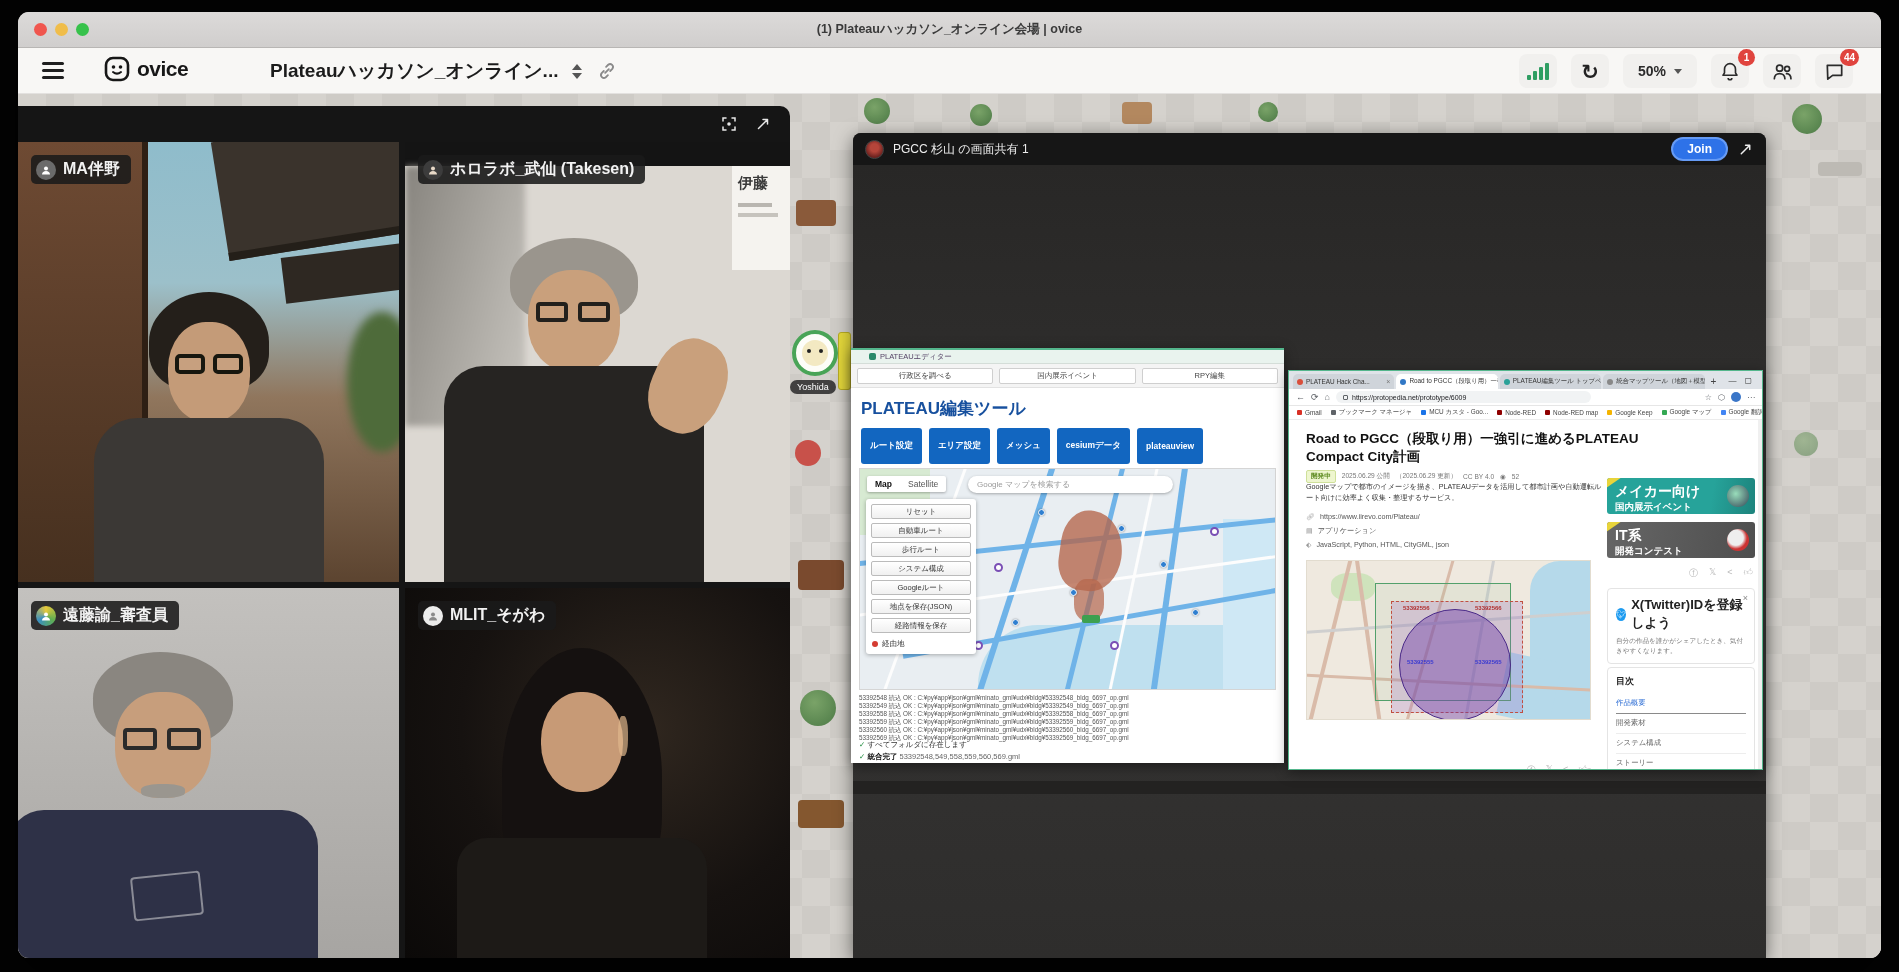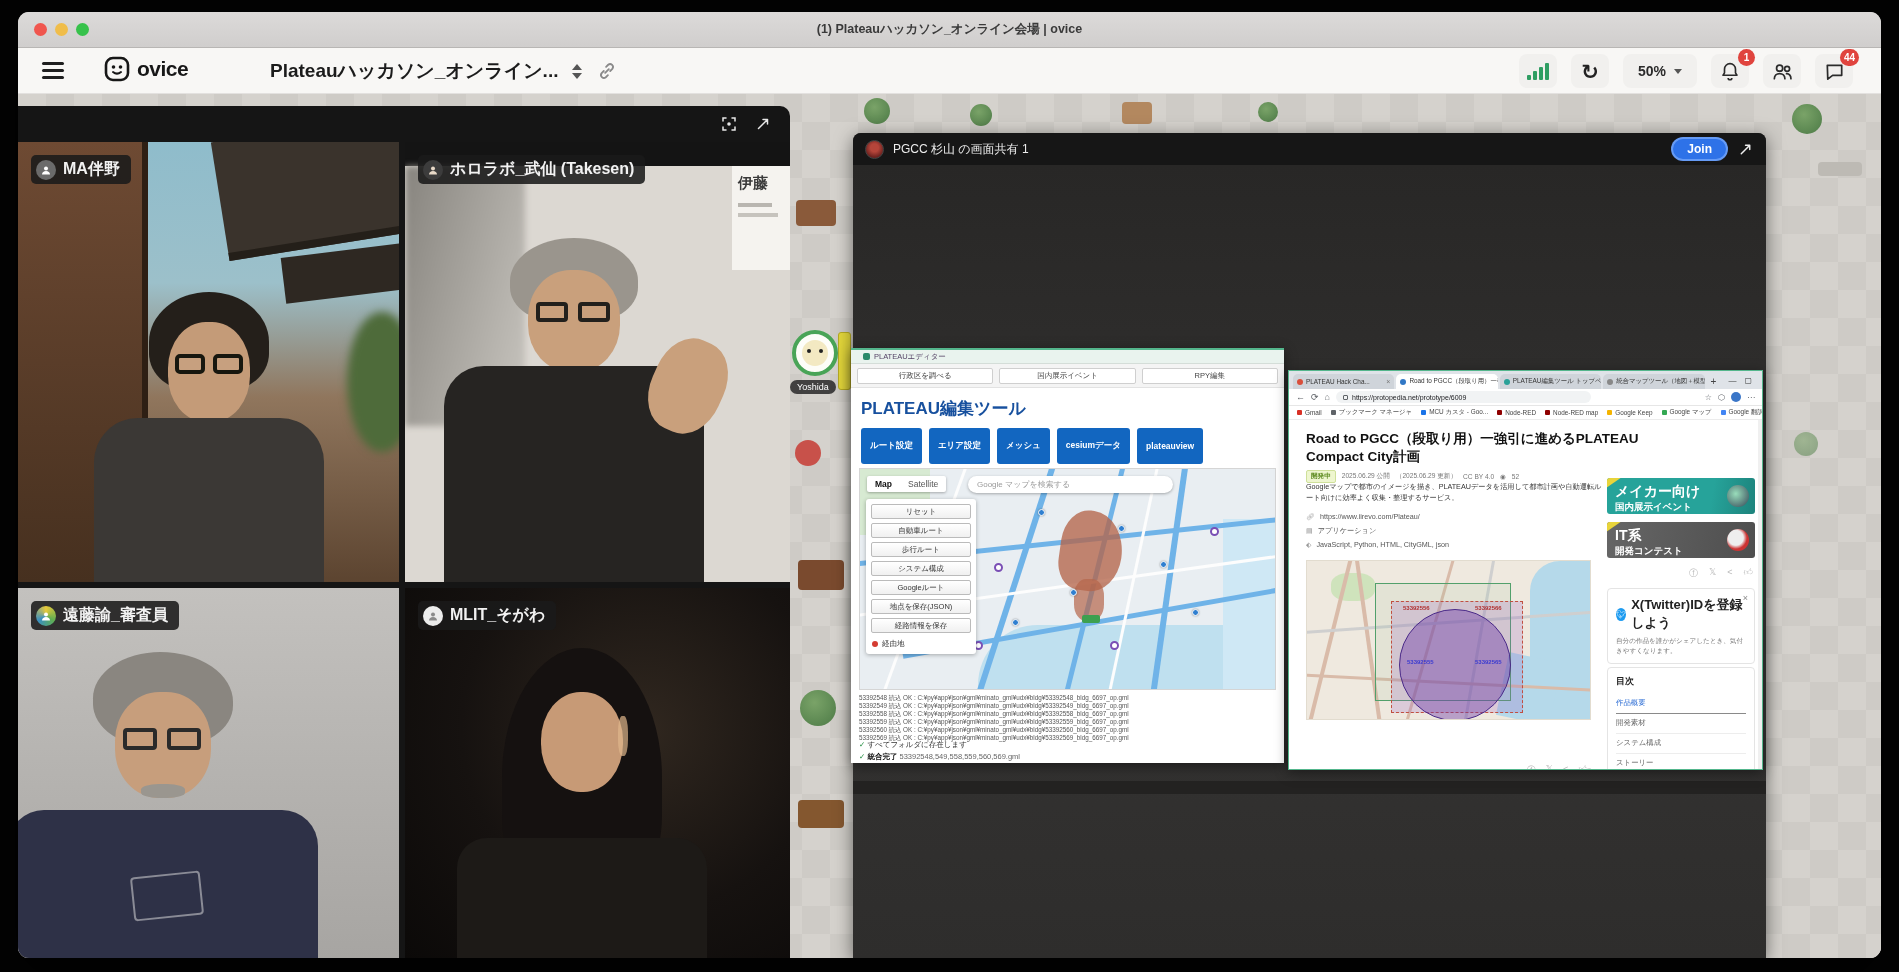--- a/index.html
+++ b/index.html
@@ -66,21 +66,21 @@
   .share-panel{position:absolute;left:835px;top:39px;width:913px;height:825px;background:#323130;border-radius:8px 8px 0 0;box-shadow:0 4px 18px rgba(0,0,0,.5);}
   .sp-head{position:absolute;left:0;top:0;right:0;height:32px;background:#161616;border-radius:8px 8px 0 0;display:flex;align-items:center;padding:0 12px;gap:9px;}
   .sp-av{width:19px;height:19px;border-radius:50%;background:radial-gradient(circle at 50% 40%,#b5453a 30%,#6e2320 70%);border:1px solid #444;}
   .sp-title{color:#ededed;font-size:12px;flex:1;}
   .join-btn{background:#2e72e8;border:2px solid rgba(150,190,255,.55);color:#fff;font-size:12px;font-weight:600;border-radius:14px;padding:3px 14px;cursor:pointer;}
   .sp-desktop{position:absolute;left:0;top:32px;right:0;bottom:0;background:linear-gradient(#282726,#353433 55%,#2e2d2c);}
   .sp-task{position:absolute;left:0;bottom:164px;right:0;height:13px;background:#232221;}
 
   
   .pl-win{position:absolute;left:833px;top:254px;width:433px;height:415px;background:#fff;border-top:2px solid #54b68c;box-shadow:0 3px 12px rgba(0,0,0,.45);font-size:8px;}
-  .pl-titlebar{height:14px;background:#e9f3ee;border-bottom:1px solid #d4ddd8;display:flex;align-items:center;padding:0 12px;gap:4px;color:#546;font-size:7.5px;}
+  .pl-titlebar{height:14px;background:#e9f3ee;border-bottom:1px solid #d4ddd8;display:flex;align-items:center;padding:0 18px;gap:4px;color:#546;font-size:7.5px;}
   .pl-fav{width:7px;height:7px;background:#2a8a6a;border-radius:2px;}
   .pl-menu{height:24px;background:#f4f4f4;border-bottom:1px solid #e2e2e2;display:flex;align-items:center;gap:6px;padding:0 6px;}
   .pl-menu button{flex:1;height:16px;background:#fff;border:1px solid #cfcfcf;border-radius:2px;font-size:7.5px;color:#444;cursor:pointer;}
   .pl-h1{color:#17509e;font-weight:bold;font-size:17px;padding:9px 10px 6px;}
   .pl-actions{display:flex;gap:7px;padding:2px 10px 8px;}
   .pl-actions button{background:#1266c0;color:#fff;border:0;border-radius:3px;font-size:8.5px;padding:12px 9px;cursor:pointer;font-weight:600;}
   .pl-map{position:absolute;left:8px;top:118px;width:417px;height:222px;background:#e9eef2;overflow:hidden;border:1px solid #d5d5d5;}
   .road{position:absolute;background:#6fb3e8;}
   .roadw{position:absolute;background:#fdfdfd;}
   .pm-toggle{position:absolute;left:7px;top:7px;background:#fff;border-radius:2px;box-shadow:0 1px 3px rgba(0,0,0,.3);display:flex;z-index:5;}

